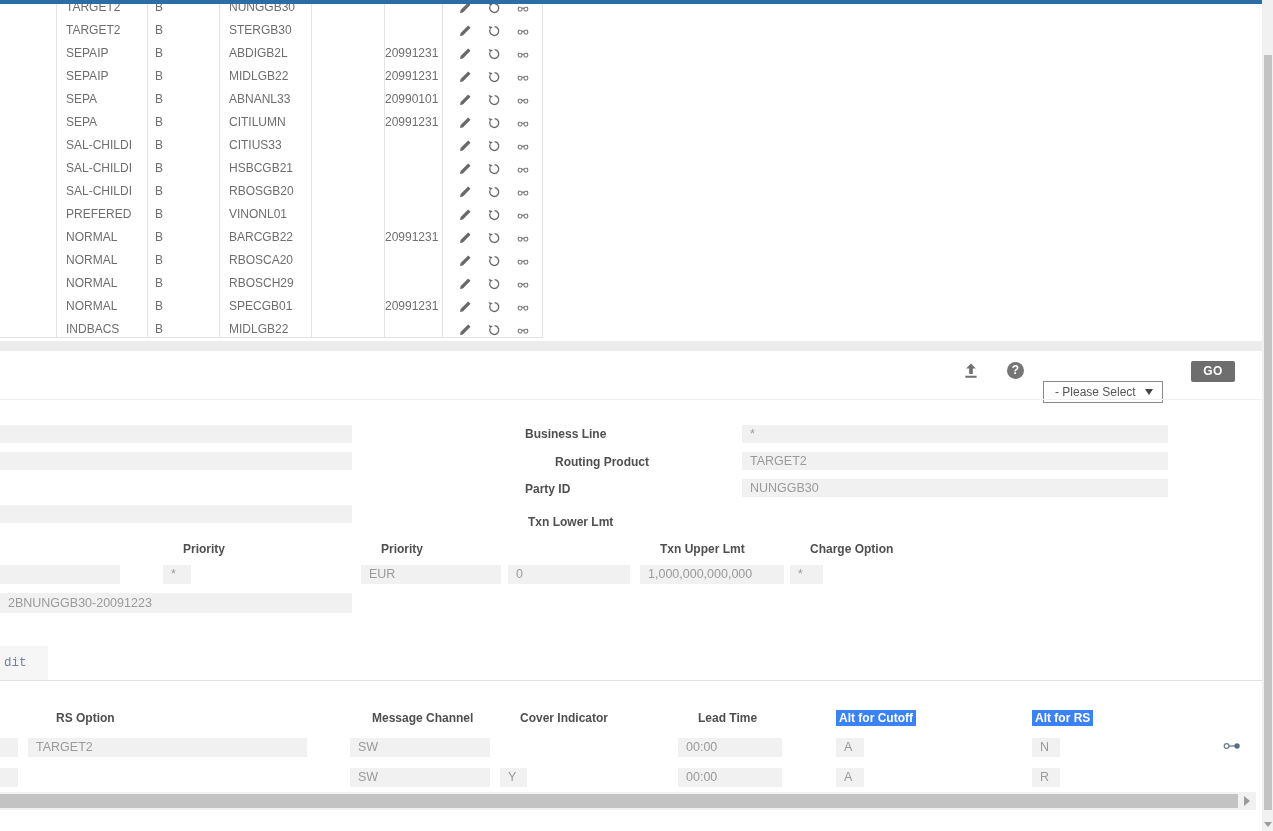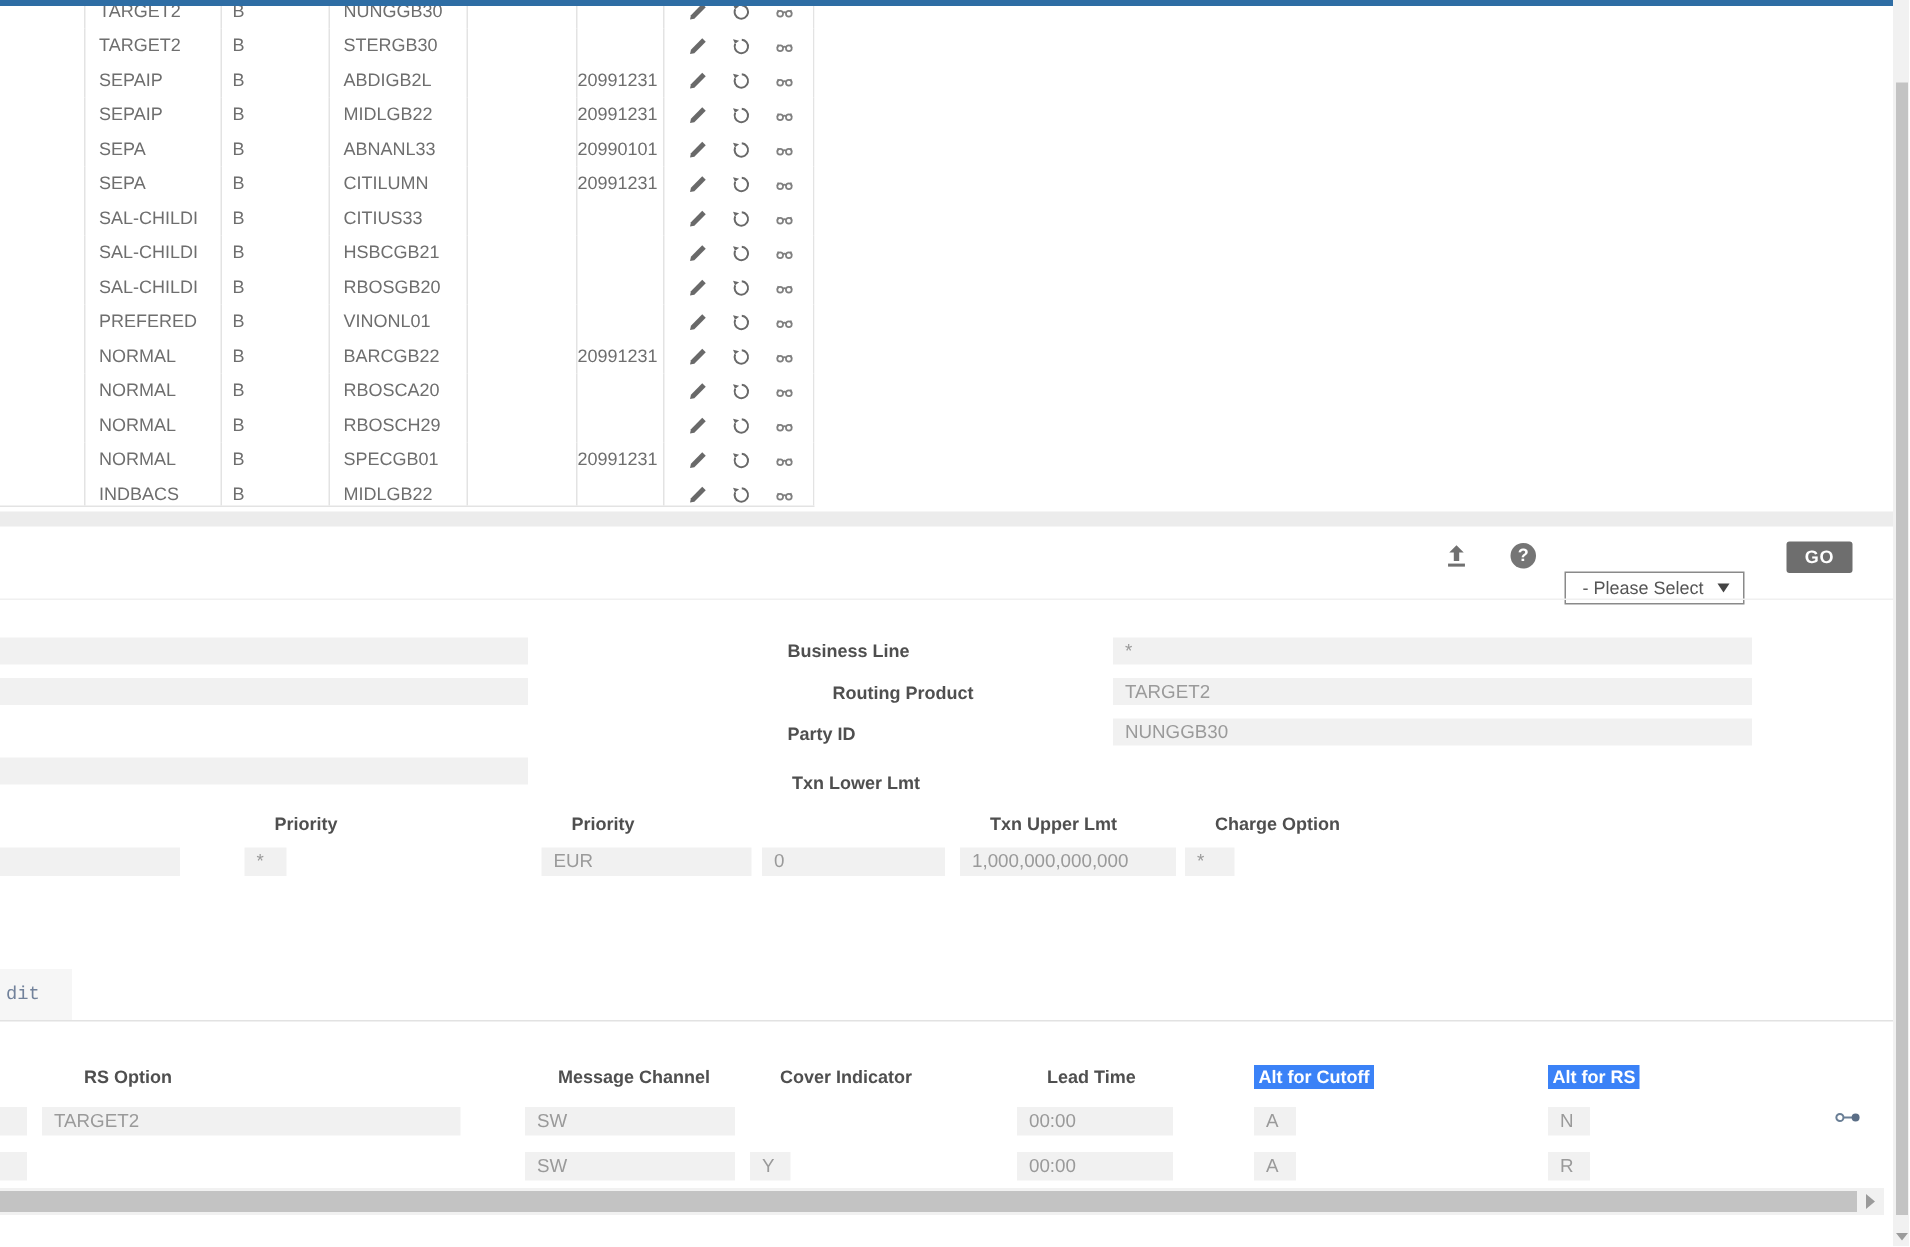--- a/index.html
+++ b/index.html
@@ -546,20 +546,21 @@
   <div class="flabel" style="left:508px;top:515px;">Txn Lower Lmt</div>
   <div class="flabel" style="left:640px;top:542px;">Txn Upper Lmt</div>
   <div class="flabel" style="left:790px;top:542px;">Charge Option</div>
 
   <div class="fbox" style="left:0;top:565px;width:120px;height:19px;line-height:19px;"></div>
   <div class="fbox" style="left:163px;top:565px;width:28px;height:19px;line-height:19px;">*</div>
   <div class="fbox" style="left:361px;top:565px;width:140px;height:19px;line-height:19px;">EUR</div>
   <div class="fbox" style="left:508px;top:565px;width:122px;height:19px;line-height:19px;">0</div>
   <div class="fbox" style="left:640px;top:565px;width:144px;height:19px;line-height:19px;">1,000,000,000,000</div>
   <div class="fbox" style="left:790px;top:565px;width:33px;height:19px;line-height:19px;">*</div>
+  <div class="fbox" style="left:0;top:593px;width:352px;height:20px;line-height:20px;">2BNUNGGB30-20091223</div>
 
   <div class="tab">dit</div>
   <div class="tab-line"></div>
 
   <div class="flabel" style="left:36px;top:711px;">RS Option</div>
   <div class="flabel" style="left:352px;top:711px;">Message Channel</div>
   <div class="flabel" style="left:500px;top:711px;">Cover Indicator</div>
   <div class="flabel" style="left:678px;top:711px;">Lead Time</div>
   <div class="flabel hl" style="left:836px;top:710px;">Alt for Cutoff</div>
   <div class="flabel hl" style="left:1032px;top:710px;">Alt for RS</div>

